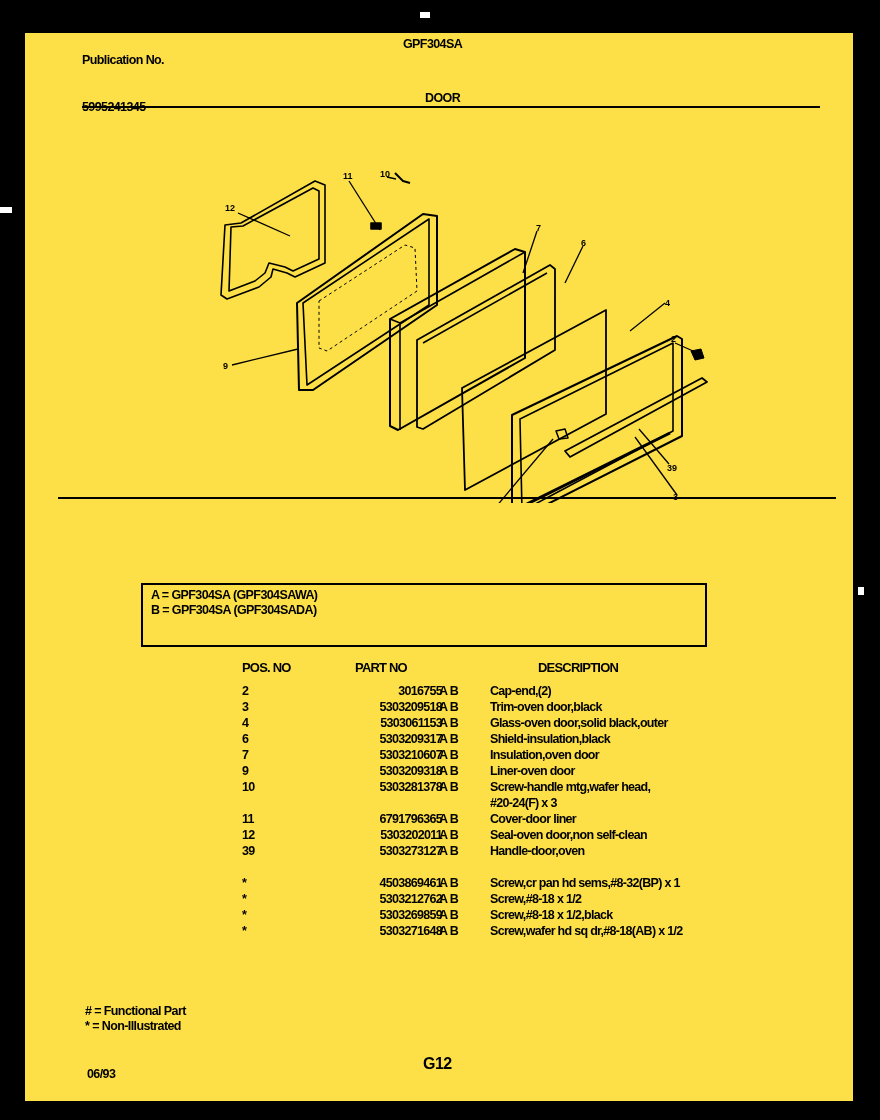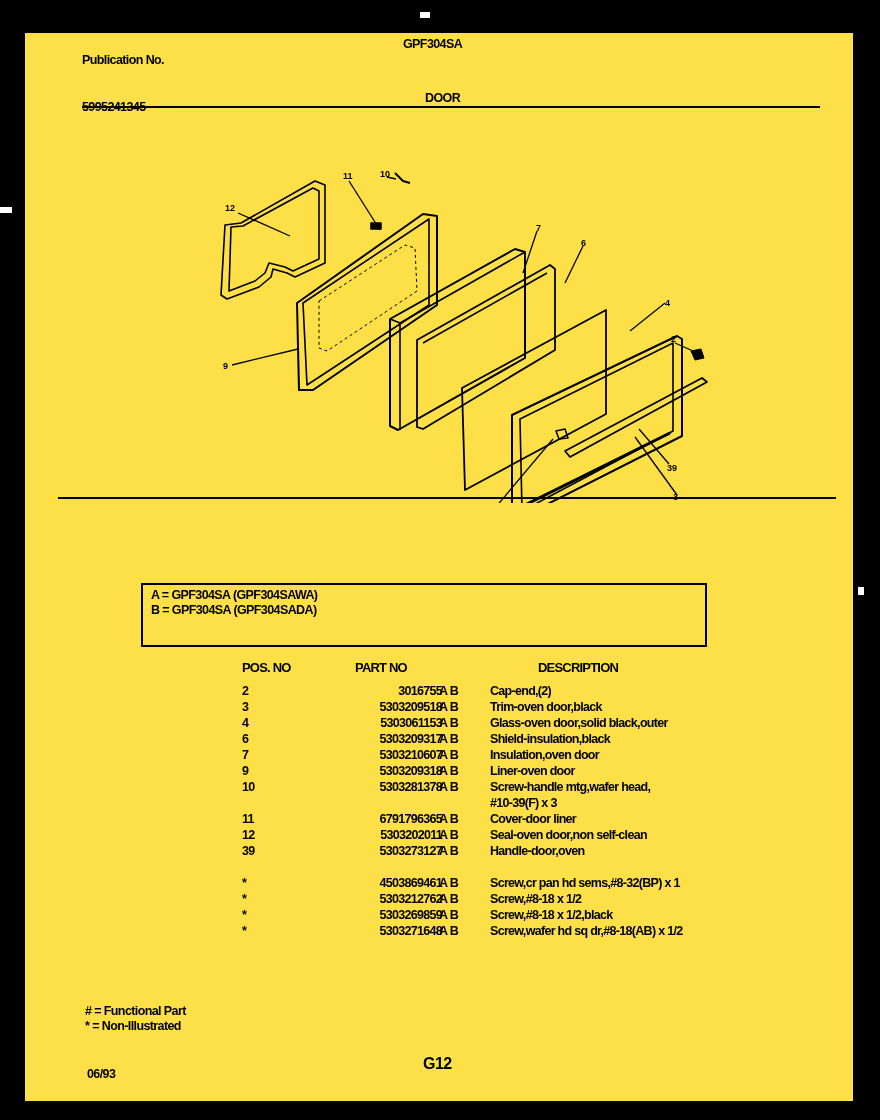--- a/index.html
+++ b/index.html
@@ -155,21 +155,21 @@
       <span class="c-model">A B</span>
       <span class="c-desc">Liner-oven door</span>
     </div>
     <div class="row" style="top:746px;">
       <span class="c-pos">10</span>
       <span class="c-part">5303281378</span>
       <span class="c-model">A B</span>
       <span class="c-desc">Screw-handle mtg,wafer head,</span>
     </div>
     <div class="row" style="top:762px;">
-      <span class="c-desc">#10-39(F) x 3</span>
+      <span class="c-desc">#20-24(F) x 3</span>
     </div>
     <div class="row" style="top:778px;">
       <span class="c-pos">11</span>
       <span class="c-part">6791796365</span>
       <span class="c-model">A B</span>
       <span class="c-desc">Cover-door liner</span>
     </div>
     <div class="row" style="top:794px;">
       <span class="c-pos">12</span>
       <span class="c-part">5303202011</span>

